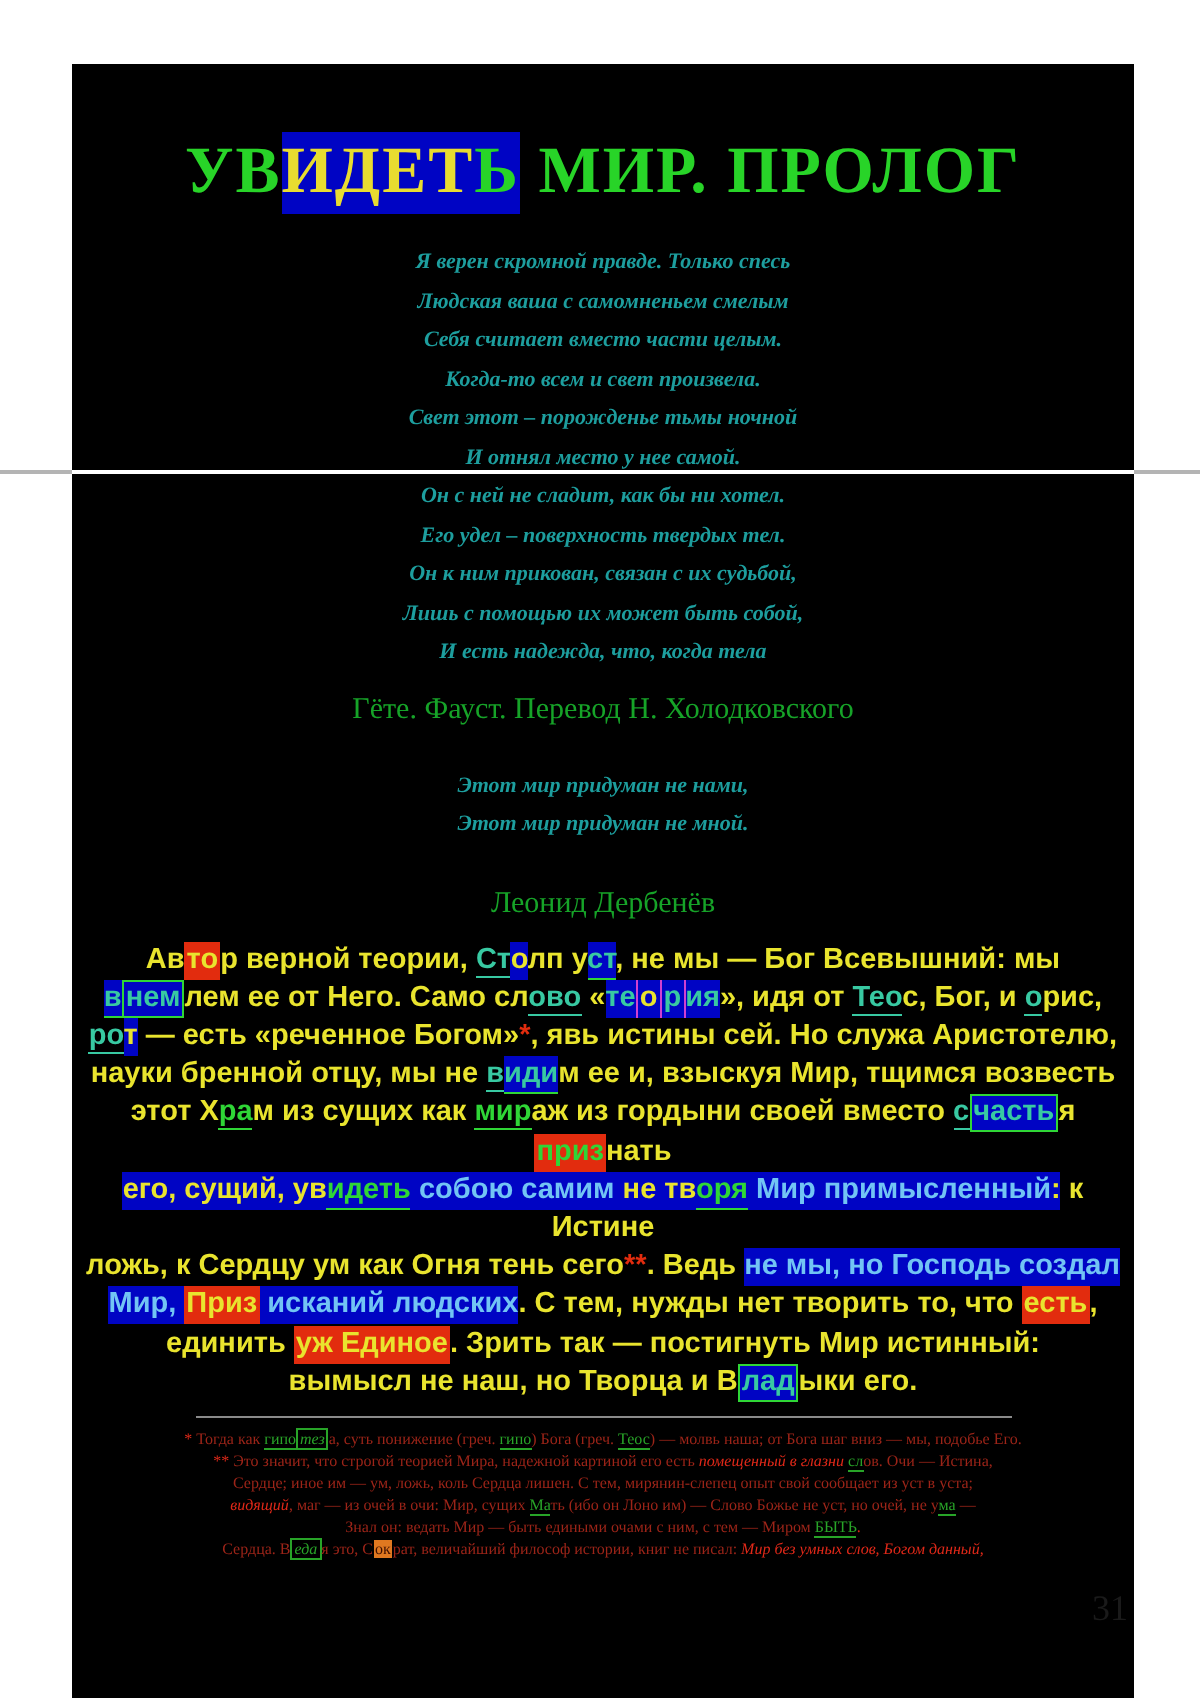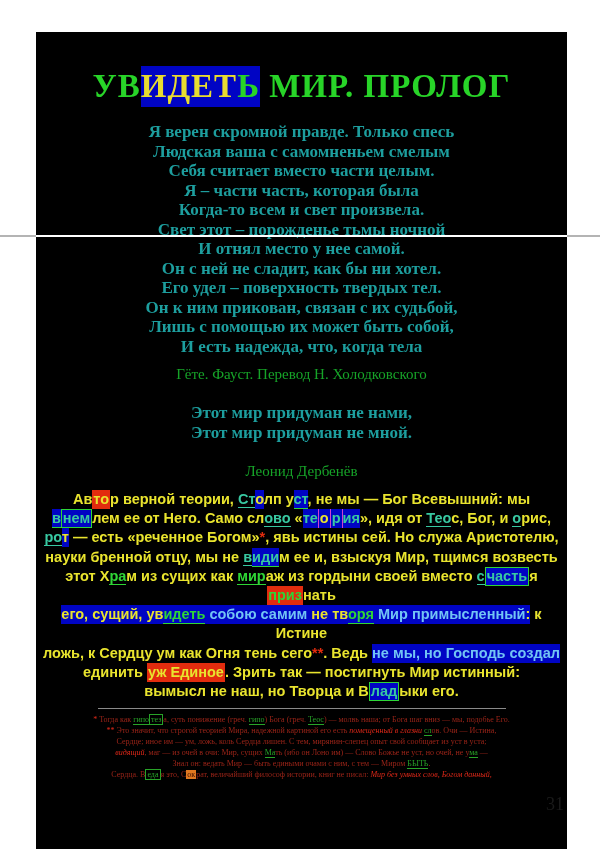--- a/index.html
+++ b/index.html
@@ -28,22 +28,23 @@
     position:absolute;left:36px;top:235px;width:531px;height:2px;
     background:#ffffff;z-index:3;
   }
   .title{
     margin:0;
     font-size:33px;line-height:40px;font-weight:bold;
     letter-spacing:1px;
     font-family:"Liberation Serif", serif;
   }
   .poem{
-    font-size:17px;line-height:19.5px;font-weight:bold;
+    font-size:11px;line-height:19.5px;font-weight:bold;
     color:var(--poem-teal,#1d9e9e);
+    font-style:italic;
   }
   #poem1{margin-top:16px;}
   #poem2{margin-top:0;}
   .attr{
     font-size:15px;line-height:19px;font-weight:normal;
     color:var(--green-attr,#16a328);
   }
   .attr1{margin-top:9px;}
   .quote2{margin-top:19px;}
   .attr2{margin-top:20px;}
@@ -84,37 +85,36 @@
   .s-g{color:var(--para-green,#2fd636);border-bottom:1px solid var(--para-green,#2fd636);}
   .s-gb{color:var(--para-green,#2fd636);background:var(--hl-blue,#0004c4);padding:1px 0 1px;border-bottom:1px solid var(--para-green,#2fd636);}
   .s-gr{color:var(--para-green,#2fd636);background:var(--hl-red,#e22c0e);padding:1px 1px 2px;}
   .s-c{color:var(--para-cyan,#72c4f4);background:var(--hl-blue,#0004c4);padding:1px 0 2px;}
   .s-bx{color:var(--para-teal,#38c9a2);background:var(--hl-blue,#0004c4);border:1px solid var(--para-green,#2fd636);padding:0 1px 1px;}
   .s-r{color:var(--hl-red,#e22c0e);}
   
   .s-f{color:var(--fn-red,#9c2418);}
   .s-fr{color:var(--fn-bright,#e02818);}
   .s-fg{color:var(--fn-green,#28a428);border-bottom:1px solid var(--fn-green,#28a428);}
-  .s-fgb{color:var(--fn-green,#28a428);border:1px solid var(--fn-green,#28a428);padding:0 1px;}
+  .s-fgb{color:var(--fn-green,#28a428);border:1px solid var(--fn-green,#28a428);padding:0 1px;font-style:italic;}
   .s-fi{color:var(--fn-bright,#e02818);font-style:italic;}
   .s-fo{color:#401000;background:#e07820;padding:0 1px;}
 </style>
 </head>
 <body>
 
 <div class="page">
   <div class="blackbox">
     <h1 class="title">
         <div class="tl"><span class="s-tg">УВ</span><span class="s-tyb">ИДЕТ</span><span class="s-tgb">Ь</span><span class="s-tg"> МИР. ПРОЛОГ</span></div>
       </h1>
     <div class="poem" id="poem1">
         <div class="tl">Я верен скромной правде. Только спесь</div>
         <div class="tl">Людская ваша с самомненьем смелым</div>
         <div class="tl">Себя считает вместо части целым.</div>
-        <div class="tl">Я – части часть, которая была</div>
         <div class="tl">Когда-то всем и свет произвела.</div>
         <div class="tl">Свет этот – порожденье тьмы ночной</div>
       </div>
     <div class="poem" id="poem2">
         <div class="tl">И отнял место у нее самой.</div>
         <div class="tl">Он с ней не сладит, как бы ни хотел.</div>
         <div class="tl">Его удел – поверхность твердых тел.</div>
         <div class="tl">Он к ним прикован, связан с их судьбой,</div>
         <div class="tl">Лишь с помощью их может быть собой,</div>
         <div class="tl">И есть надежда, что, когда тела</div>
@@ -126,20 +126,21 @@
       </div>
     <div class="attr attr2">Леонид Дербенёв</div>
     <div class="para">
         <div class="tl"><span class="s-y">Ав</span><span class="s-yr">то</span><span class="s-y">р верной теории, </span><span class="s-t">Ст</span><span class="s-yb">о</span><span class="s-y">лп у</span><span class="s-tbu">ст</span><span class="s-y">, не мы — Бог Всевышний: мы</span></div>
         <div class="tl"><span class="s-tbu">в</span><span class="s-bx">нем</span><span class="s-y">лем ее от Него. Само сл</span><span class="s-t">ово</span><span class="s-y"> «</span><span class="s-tb">те</span><span class="s-ybm">о</span><span class="s-tbm">р</span><span class="s-tb">ия</span><span class="s-y">», идя от </span><span class="s-t">Тео</span><span class="s-y">с, Бог, и </span><span class="s-t">о</span><span class="s-y">рис,</span></div>
         <div class="tl"><span class="s-t">ро</span><span class="s-yb">т</span><span class="s-y"> — есть «реченное Богом»</span><span class="s-r">*</span><span class="s-y">, явь истины сей. Но служа Аристотелю,</span></div>
         <div class="tl"><span class="s-y">науки бренной отцу, мы не </span><span class="s-t">в</span><span class="s-tbu">иди</span><span class="s-y">м ее и, взыскуя Мир, тщимся возвесть</span></div>
         <div class="tl"><span class="s-y">этот Х</span><span class="s-g">ра</span><span class="s-y">м из сущих как </span><span class="s-g">мир</span><span class="s-y">аж из гордыни своей вместо </span><span class="s-t">с</span><span class="s-bx">часть</span><span class="s-y">я </span><span class="s-gr">приз</span><span class="s-y">нать</span></div>
         <div class="tl"><span class="s-yb">его, сущий, ув</span><span class="s-gb">идеть</span><span class="s-yb"> </span><span class="s-c">собою самим</span><span class="s-yb"> не тв</span><span class="s-gb">оря</span><span class="s-yb"> </span><span class="s-c">Мир примысленный</span><span class="s-yb">:</span><span class="s-y"> к Истине</span></div>
         <div class="tl"><span class="s-y">ложь, к Сердцу ум как Огня тень сего</span><span class="s-r">**</span><span class="s-y">. Ведь </span><span class="s-c">не мы, но Господь создал</span></div>
+        <div class="tl"><span class="s-c">Мир, </span><span class="s-yr">Приз</span><span class="s-c"> исканий людских</span><span class="s-y">. С тем, нужды нет творить то, что </span><span class="s-yr">есть</span><span class="s-y">,</span></div>
         <div class="tl"><span class="s-y">единить </span><span class="s-yr">уж Единое</span><span class="s-y">. Зрить так — постигнуть Мир истинный:</span></div>
         <div class="tl"><span class="s-y">вымысл не наш, но Творца и В</span><span class="s-bx">лад</span><span class="s-y">ыки его.</span></div>
       </div>
     <div class="fn-sep"></div>
     <div class="footnotes">
         <div class="tl"><span class="s-fr">* </span><span class="s-f">Тогда как </span><span class="s-fg">гипо</span><span class="s-fgb">тез</span><span class="s-f">а, суть понижение (греч. </span><span class="s-fg">гипо</span><span class="s-f">) Бога (греч. </span><span class="s-fg">Теос</span><span class="s-f">) — молвь наша; от Бога шаг вниз — мы, подобье Его.</span></div>
         <div class="tl"><span class="s-fr">** </span><span class="s-f">Это значит, что строгой теорией Мира, надежной картиной его есть </span><span class="s-fi">помещенный в глазни </span><span class="s-fg">сл</span><span class="s-f">ов</span><span class="s-f">. Очи — Истина,</span></div>
         <div class="tl"><span class="s-f">Сердце; иное им — ум, ложь, коль Сердца лишен. С тем, мирянин-слепец опыт свой сообщает из уст в уста;</span></div>
         <div class="tl"><span class="s-fi">видящий</span><span class="s-f">, маг — из очей в очи: Мир, сущих </span><span class="s-fg">Ма</span><span class="s-f">ть (ибо он Лоно им) — Слово Божье не уст, но очей, не у</span><span class="s-fg">ма</span><span class="s-f"> —</span></div>
         <div class="tl"><span class="s-f">Знал он: ведать Мир — быть едиными очами с ним, с тем — Миром </span><span class="s-fg">БЫТЬ</span><span class="s-fr">.</span></div>

